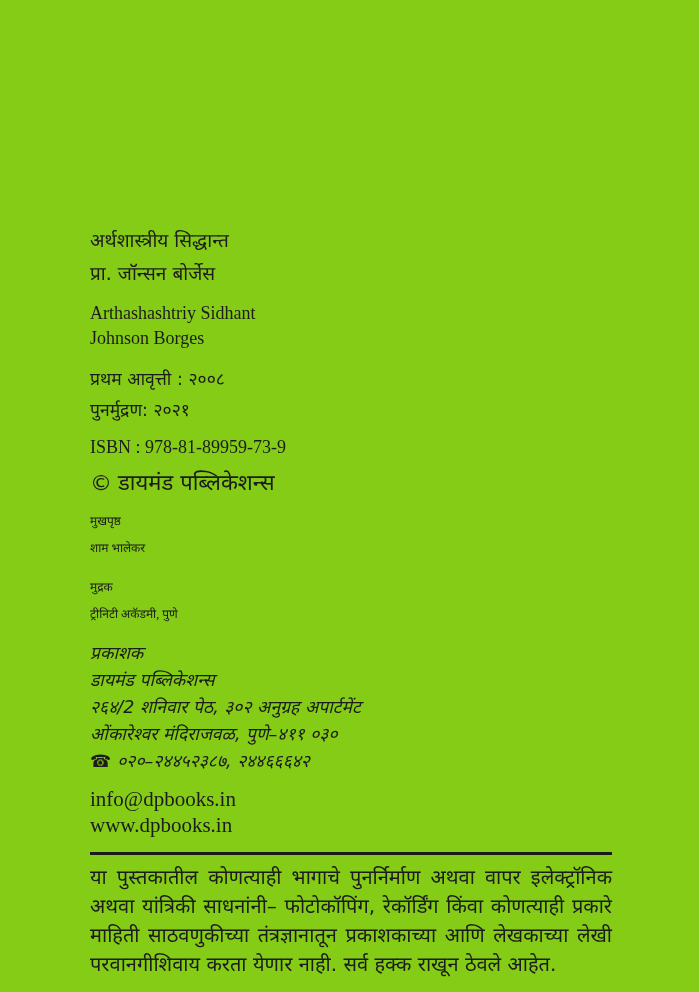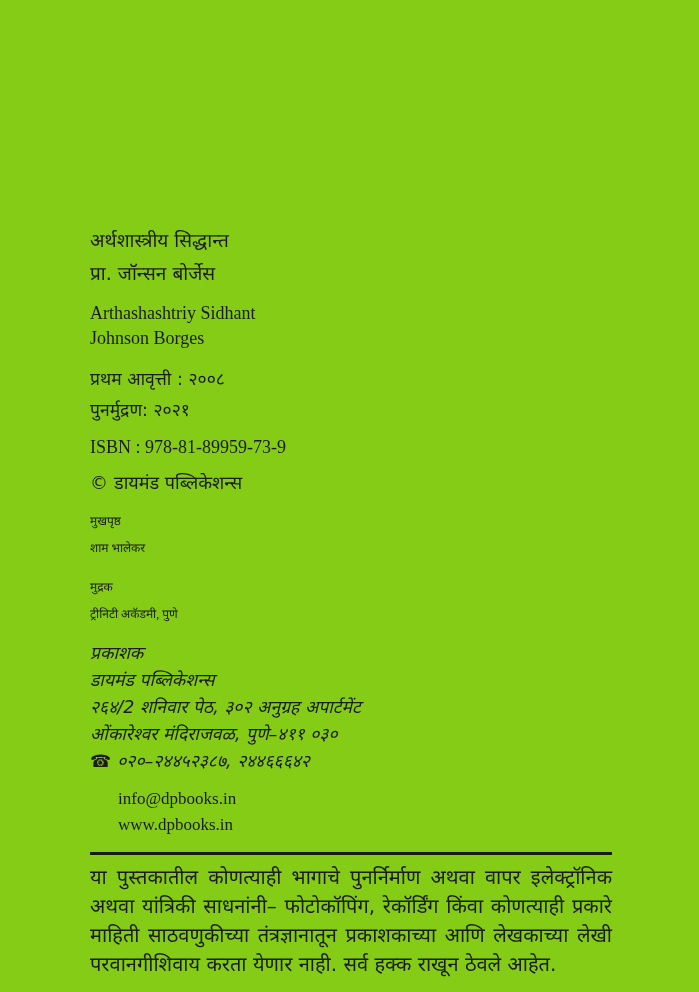--- a/index.html
+++ b/index.html
@@ -45,21 +45,21 @@
     font-size: 17.5px;
     line-height: 31px;
   }
   .isbn-line {
     margin-top: 9px;
     font-size: 18px;
     line-height: 24px;
   }
   .copyright-line {
     margin-top: 11px;
-    font-size: 18px;
+    font-size: 22px;
     line-height: 26px;
   }
   .copyright-line .sym {
     margin-right: 6px;
   }
   .section {
     margin-top: 12px;
   }
   .section .line {
     font-size: 12px;
@@ -75,23 +75,22 @@
     line-height: 27px;
   }
   .phone-line .phone-glyph {
     margin-right: 6px;
     font-size: 17px;
   }
   .contact-block {
     margin-top: 11px;
   }
   .contact-block .line {
-    font-size: 17px;
+    font-size: 21px;
     line-height: 26px;
-    margin-left: 28px;
   }
   .rule {
     margin-top: 14px;
     height: 3px;
     background: #1a1a1a;
     border: none;
   }
   .notice {
     margin-top: 6px;
     font-size: 20px;

